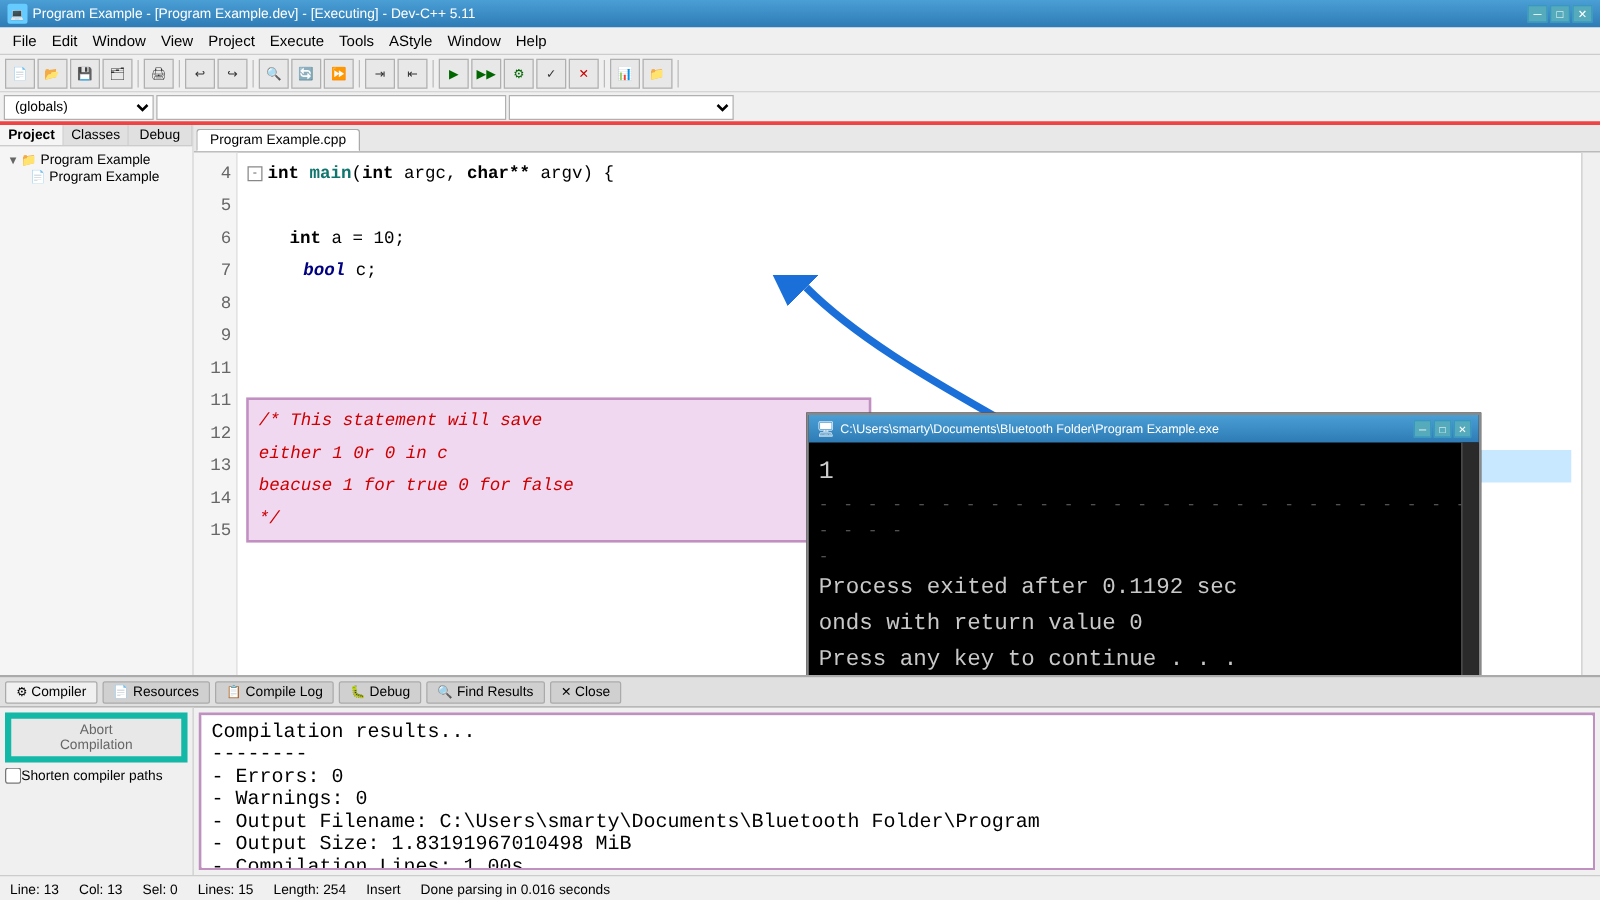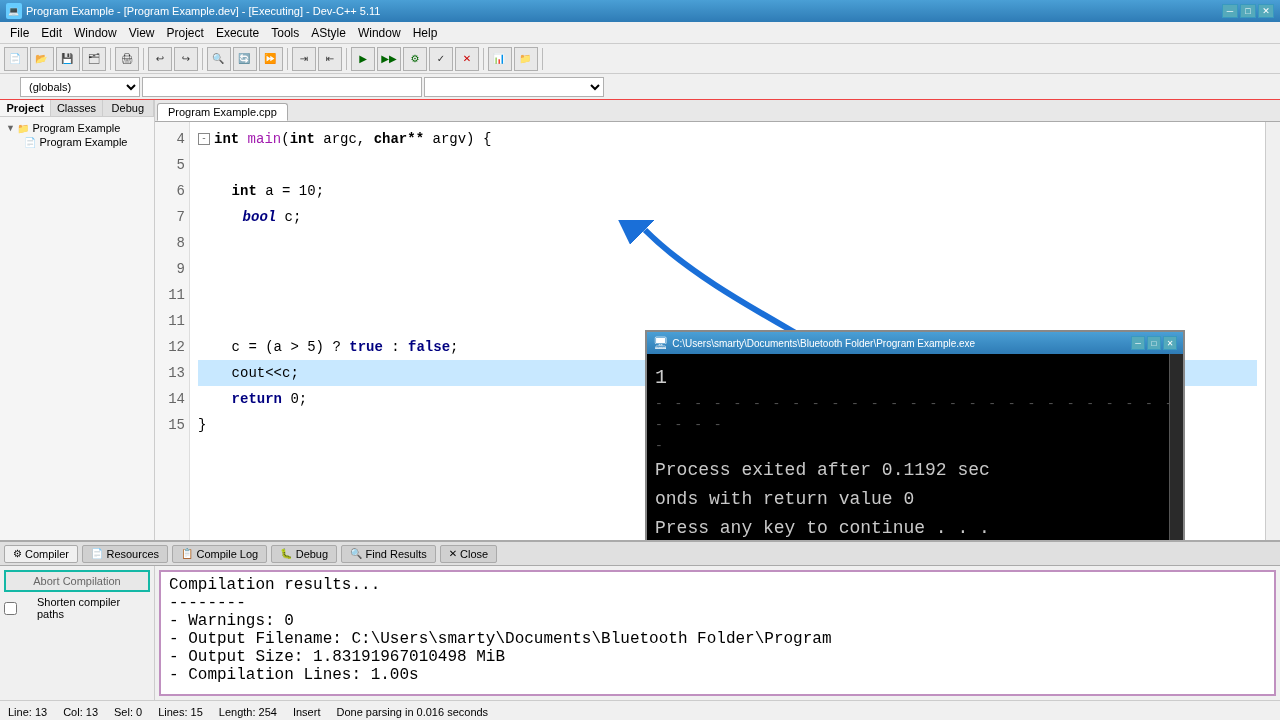--- a/index.html
+++ b/index.html
@@ -51,22 +51,22 @@
       height: 22px; min-width: 170px; border: 1px solid #b0b0b0; background: white;
       font-size: 11px; padding: 0 4px; cursor: pointer;
     }
 
     
     #toolbar2 {
       background: #f0f0f0;
       height: 26px;
       display: flex;
       align-items: center;
-      padding: 2px 20px;
-      border-bottom: 1px solid #ef4444;
+      padding: 2px 3px;
+      border-bottom: 3px solid #ef4444;
       gap: 2px;
     }
     .tb2-dropdown {
       height: 20px; min-width: 120px; border: 1px solid #b0b0b0; background: white;
       font-size: 11px; padding: 0 4px; cursor: pointer;
     }
     .tb2-input {
       height: 20px; min-width: 280px; border: 1px solid #b0b0b0; background: white;
       font-size: 11px; padding: 0 4px;
     }
@@ -151,21 +151,21 @@
       line-height: 26px;
       overflow: auto;
       position: relative;
     }
     .code-line { display: flex; align-items: center; min-height: 26px; white-space: pre; }
     .code-line.selected { background: #c8e8ff; }
 
     .kw { color: #000080; font-weight: bold; }
     .kw2 { color: #000080; font-weight: bold; font-style: italic; margin-left: 11px; }
     .type { color: #000000; font-weight: bold; }
-    .fn { color: #a21caf; font-weight: normal; }
+    .fn { color: #0f766e; font-weight: bold; }
 
     
     #comment-box {
       position: absolute;
       top: 196px;
       left: 42px;
       width: 500px;
       background: #f0d8f0;
       border: 2px solid #c090c0;
       padding: 4px 8px;
@@ -219,25 +219,25 @@
     #compiler-panel {
       width: 155px;
       padding: 4px;
       background: #f0f0f0;
       border-right: 1px solid #ccc;
       display: flex;
       flex-direction: column;
       gap: 4px;
     }
     #abort-btn {
-      background: #e8e8e8; border: 2px solid #14b8a6; padding: 3px 25px;
+      background: #e8e8e8; border: 5px solid #14b8a6; padding: 3px 25px;
       font-size: 11px; color: #666; cursor: pointer; text-align: center;
     }
     #shorten-label {
-      display: flex; align-items: center; gap: 20px; font-size: 11px; color: #000;
+      display: flex; align-items: center; gap: 0; font-size: 11px; color: #000;
     }
 
     #compilation-output {
       flex: 1;
       background: white;
       border: 2px solid #c090c0;
       margin: 4px;
       padding: 4px 8px;
       font-family: 'Courier New', monospace;
       font-size: 16px;
@@ -466,20 +466,26 @@
 
         <div class="code-line">
           <span>    </span><span class="kw">return</span><span> 0;</span>
         </div>
 
         <div class="code-line">
           <span>}</span>
         </div>
       </div>
 
+      <div id="comment-box">
+        <div>/* This statement will save</div>
+        <div>     either 1 0r 0 in c</div>
+        <div>     beacuse 1 for true 0 for false</div>
+        <div>*/</div>
+      </div>
 
       <div id="editor-scrollbar"></div>
     </div>
 
     <div id="console-overlay">
       <div id="console-titlebar">
         <span style="font-size:12px; margin-right:4px;">🖥</span>
         <span class="ctitle">C:\Users\smarty\Documents\Bluetooth Folder\Program Example.exe</span>
         <div class="cwin-btns">
           <div class="cwin-btn">─</div>
@@ -544,20 +550,21 @@
       <div id="abort-btn">Abort Compilation</div>
       <div id="shorten-label">
         <input type="checkbox" style="">
         <span>Shorten compiler paths</span>
       </div>
     </div>
 
     <div id="compilation-output">
       <div>Compilation results...</div>
       <div>--------</div>
+      <div>- Errors: 0</div>
       <div>- Warnings: 0</div>
       <div>- Output Filename: C:\Users\smarty\Documents\Bluetooth Folder\Program</div>
       <div>- Output Size: 1.83191967010498 MiB</div>
       <div>- Compilation Lines: 1.00s</div>
     </div>
   </div>
 </div>
 
 <div id="statusbar">
   <span class="status-item">Line: 13</span>

